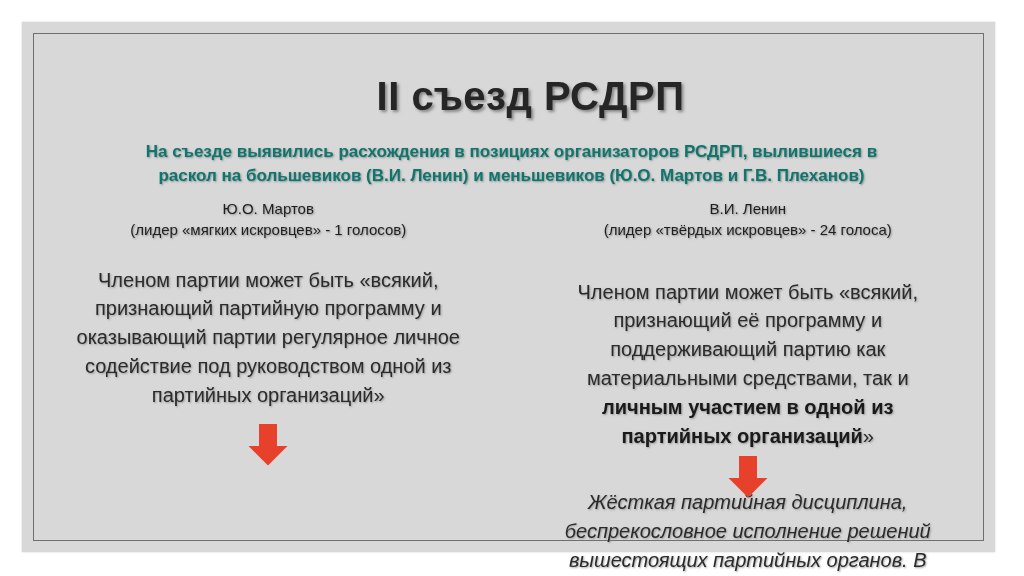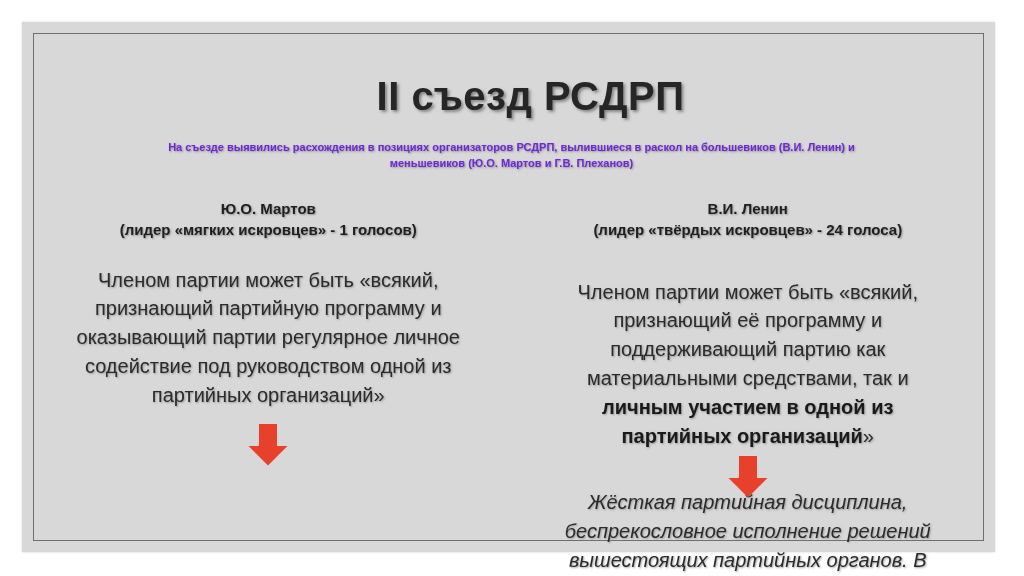--- a/index.html
+++ b/index.html
@@ -55,24 +55,24 @@
     margin-left: 44px;
   }
 
   
   .subtitle {
     position: absolute;
     left: 120px;
     right: 114px;
     top: 118px;
     text-align: center;
-    font-size: 11px;
+    font-size: 17px;
     font-weight: bold;
     line-height: 1.42;
-    color: #6d28d9;
+    color: #0f766e;
     text-shadow: 1px 1px 2px rgba(130,130,130,0.8);
   }
 
   
   .columns {
     position: absolute;
     left: 0; right: 0;
     top: 176px;
     display: flex;
     flex-direction: row;
@@ -81,21 +81,21 @@
     width: 50%;
     position: relative;
     box-sizing: border-box;
   }
   .col-left  { padding: 0 40px 0 46px; }
   .col-right { padding: 0 48px 0 40px; }
 
   .col-head {
     text-align: center;
     font-size: 15px;
-    font-weight: bold;
+    font-weight: normal;
     line-height: 1.42;
     color: #1f1f1f;
     text-shadow: 1px 1px 2px rgba(135,135,135,0.85);
   }
 
   .col-body {
     text-align: center;
     font-size: 20px;
     line-height: 1.44;
     color: #2b2b2b;

